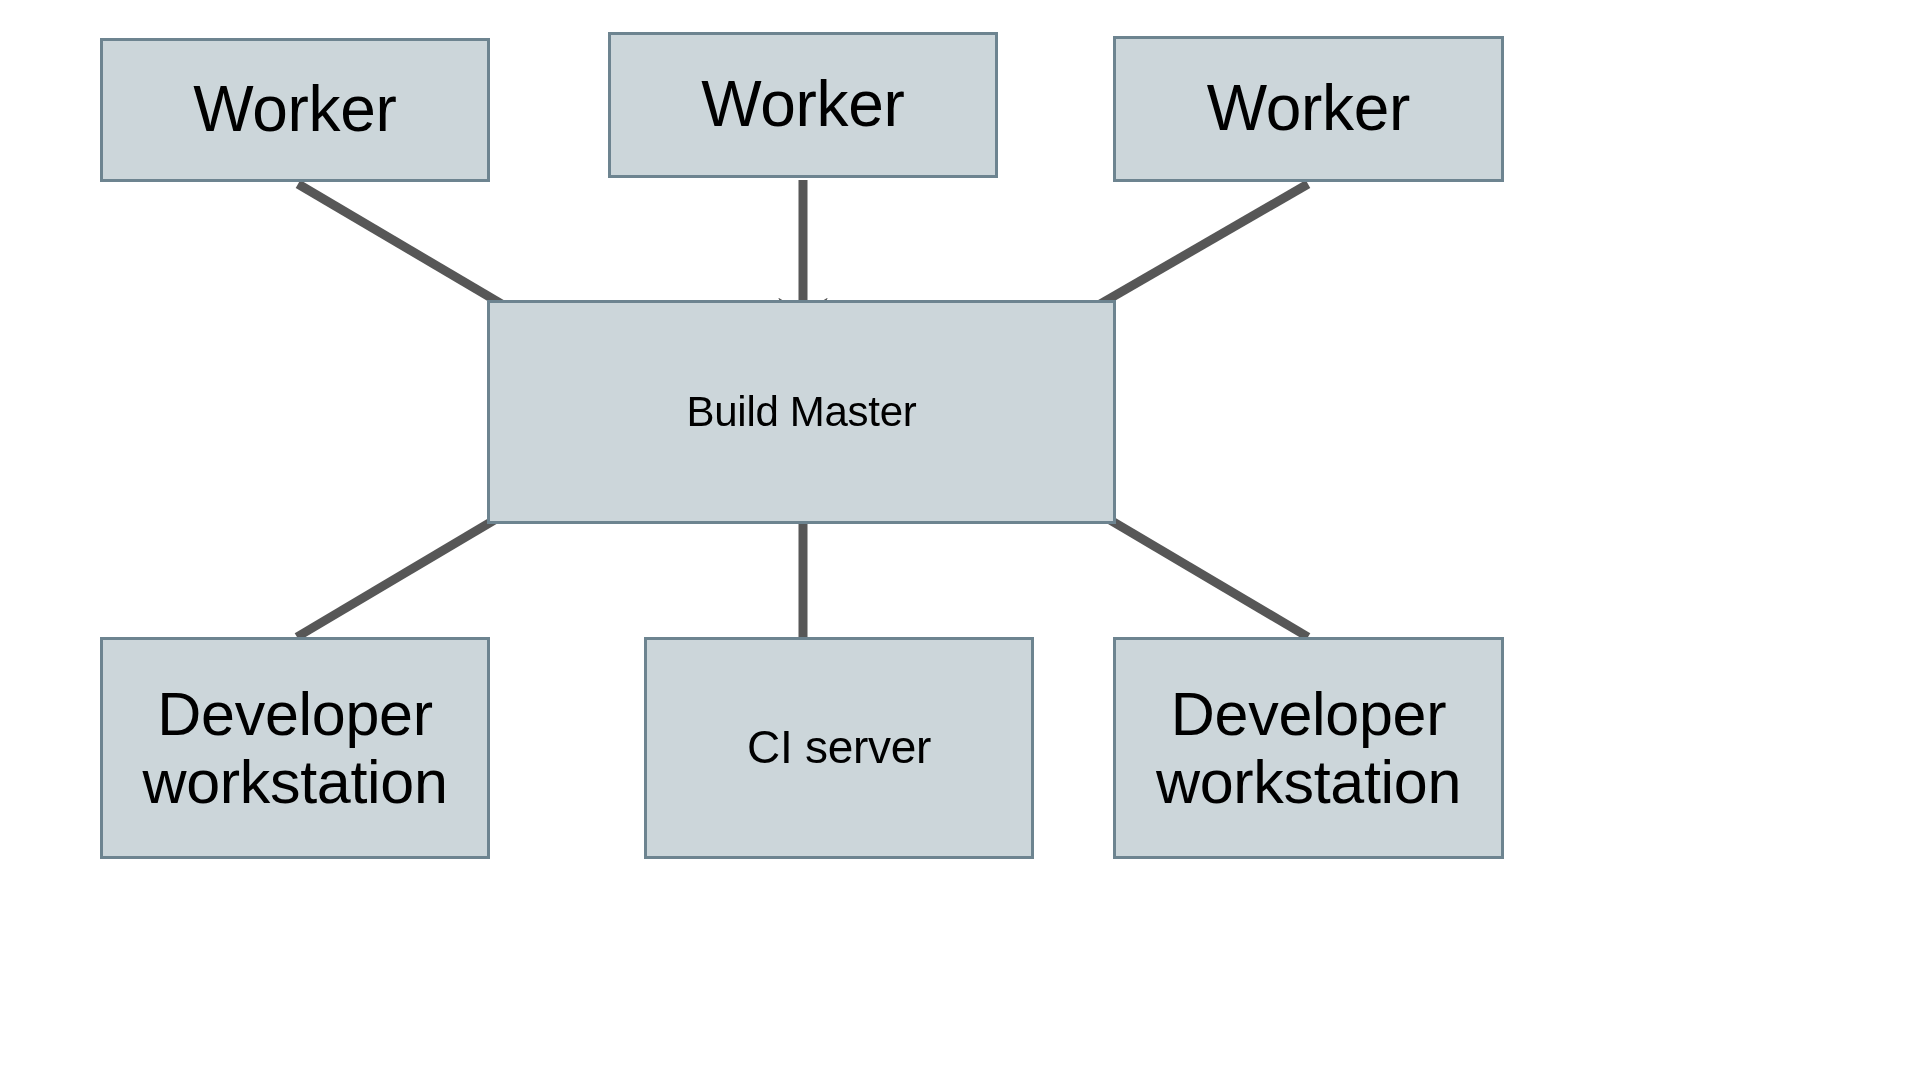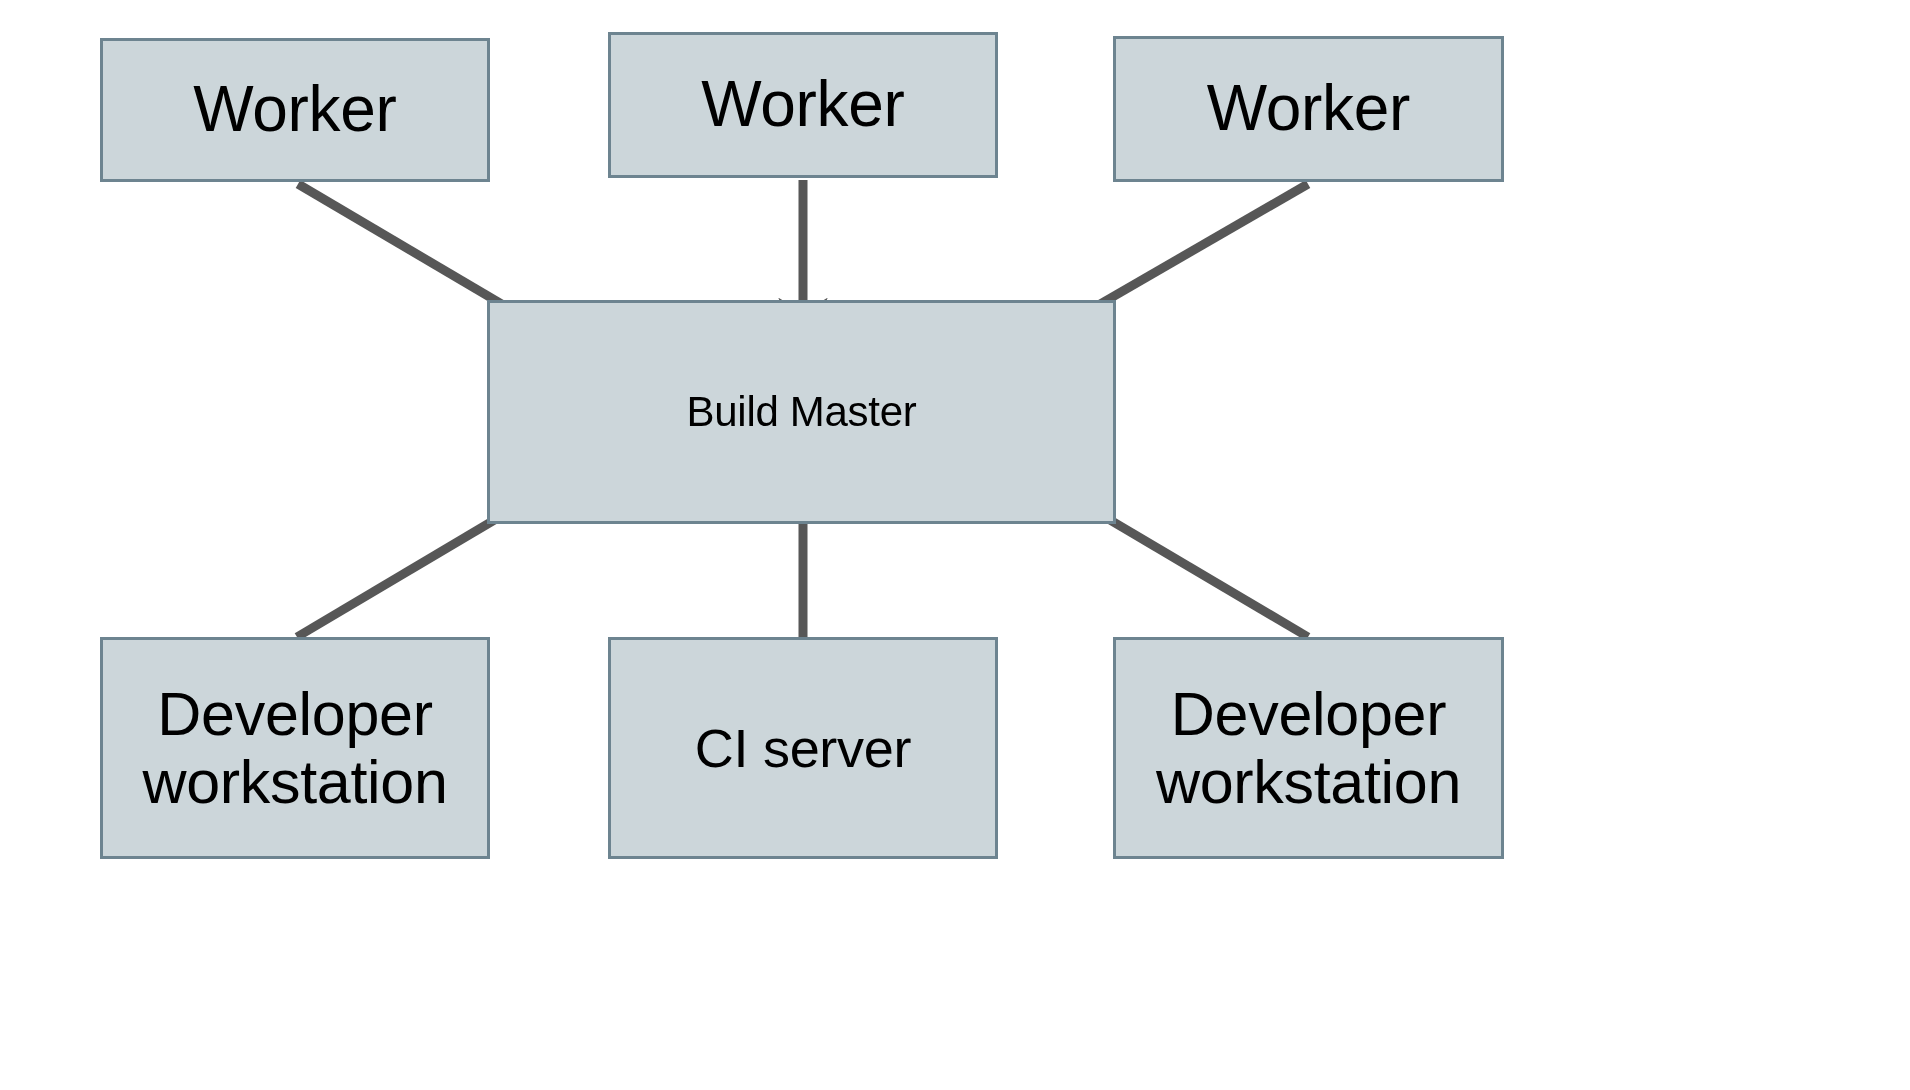--- a/index.html
+++ b/index.html
@@ -53,21 +53,21 @@
   
   #node-worker-1 { left: 100px;  top: 38px;  width: 390px; height: 144px; font-size: 64px; }
   #node-worker-2 { left: 608px;  top: 32px;  width: 390px; height: 146px; font-size: 64px; }
   #node-worker-3 { left: 1113px; top: 36px;  width: 391px; height: 146px; font-size: 64px; }
 
   
   #node-build-master { left: 487px; top: 300px; width: 629px; height: 224px; font-size: 42px; }
 
   
   #node-dev-workstation-1 { left: 100px;  top: 637px; width: 390px; height: 222px; font-size: 61px; }
-  #node-ci-server        { left: 608px;  top: 637px; width: 390px; height: 222px; font-size: 54px; }
+  #node-ci-server        { left: 644px;  top: 637px; width: 390px; height: 222px; font-size: 46px; }
   #node-dev-workstation-2 { left: 1113px; top: 637px; width: 391px; height: 222px; font-size: 61px; }
 </style>
 </head>
 <body>
 
 <div id="diagram-canvas">
 
   <svg id="edge-layer" viewBox="0 0 1910 1090" width="1910" height="1090" xmlns="http://www.w3.org/2000/svg">
     <defs>
       <marker id="arrowhead" markerWidth="7" markerHeight="7" refX="5.6" refY="3" orient="auto" markerUnits="strokeWidth">

